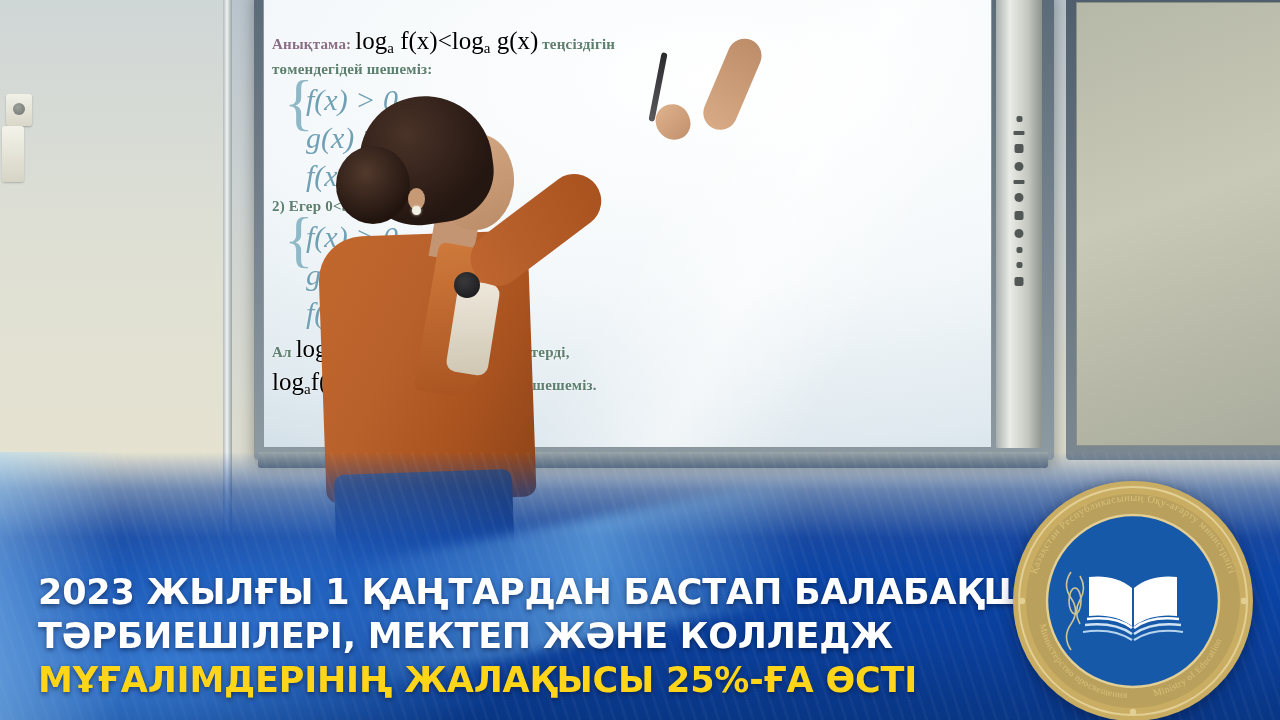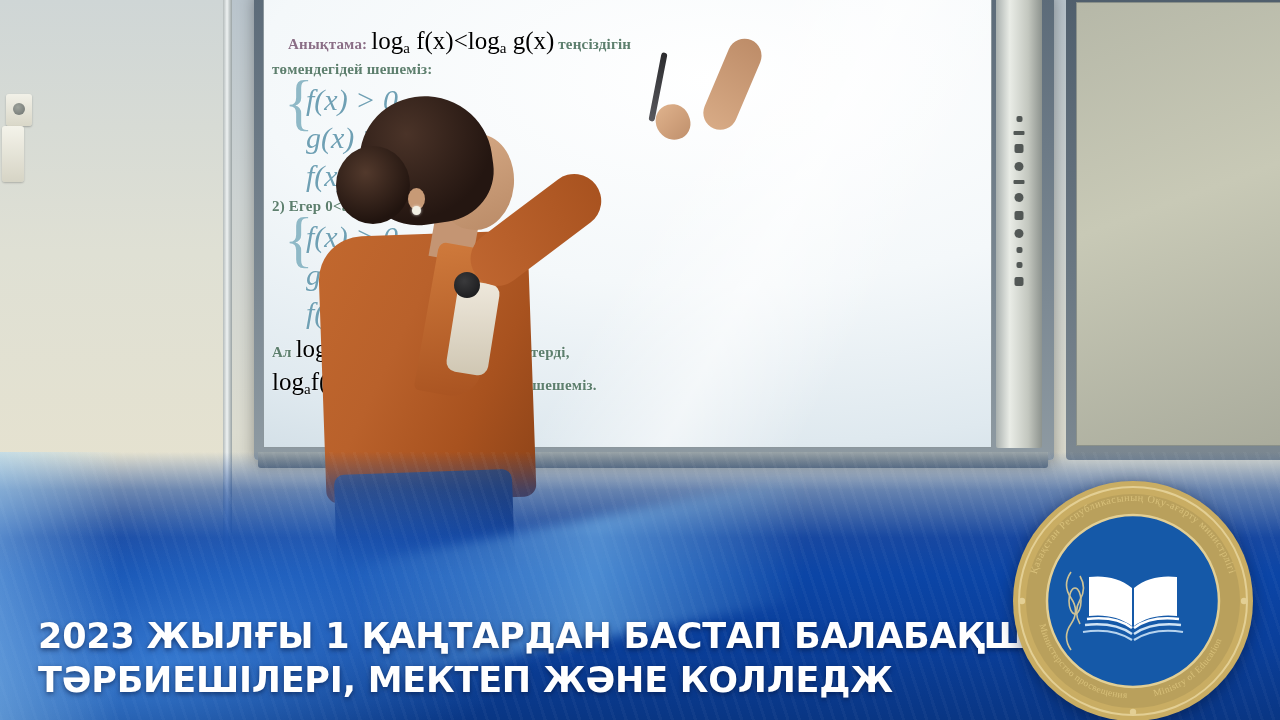--- a/index.html
+++ b/index.html
@@ -104,21 +104,21 @@
     position:absolute;left:0;top:0;right:0;bottom:0;
     padding:26px 28px 0 272px;
     color:#4f8a78;
     font-family:"Liberation Serif",serif;
     line-height:1.18;
     text-shadow:0 0 2px rgba(255,255,255,.9);
     pointer-events:none;
   }
   .lesson .row{white-space:nowrap;margin-bottom:2px;}
   .ltxt{font-size:15px;font-weight:bold;color:#5d7f6e;letter-spacing:.2px;}
-  .ltxt.m{color:#8a6e86;margin-left:16px;}
+  .ltxt.m{color:#8a6e86;}
   .lmath{font-size:25px;color:#000000;font-family:"Liberation Serif",serif;}
   .lmath .sub{font-size:15px;vertical-align:-4px;}
   .lmath .sup{font-size:14px;vertical-align:7px;}
   .sys{position:relative;padding-left:22px;margin:2px 0 2px 12px;}
   .sys:before{
     content:"{";position:absolute;left:0;top:-6px;
     font-size:62px;line-height:.84;color:#8fb9c7;font-family:"Liberation Serif",serif;font-weight:300;
   }
   .sys .line{font-size:30px;font-style:italic;color:#6fa0b4;margin:3px 0;}
 
@@ -338,20 +338,21 @@
 
   <div class="banner">
     <div class="banner-waves"></div>
     <div class="banner-glow"></div>
     <div class="banner-streak"></div>
     <div class="banner-edge-left"></div>
 
     <div class="headline">
       <span class="l l1">2023 жылғы 1 қаңтардан бастап балабақша</span>
       <span class="l l2">тәрбиешілері, мектеп және колледж</span>
+      <span class="l l3">мұғалімдерінің жалақысы 25%-ға өсті</span>
     </div>
 
     <div class="emblem">
       <svg viewBox="0 0 250 250" xmlns="http://www.w3.org/2000/svg" aria-hidden="true">
         <defs>
           <path id="arcTop" d="M 25 125 A 100 100 0 0 1 225 125"></path>
           <path id="arcBotL" d="M 32 150 A 93 93 0 0 0 118 222"></path>
           <path id="arcBotR" d="M 132 222 A 93 93 0 0 0 218 150"></path>
         </defs>
         <circle cx="125" cy="125" r="120" fill="#c9ad63"></circle>

